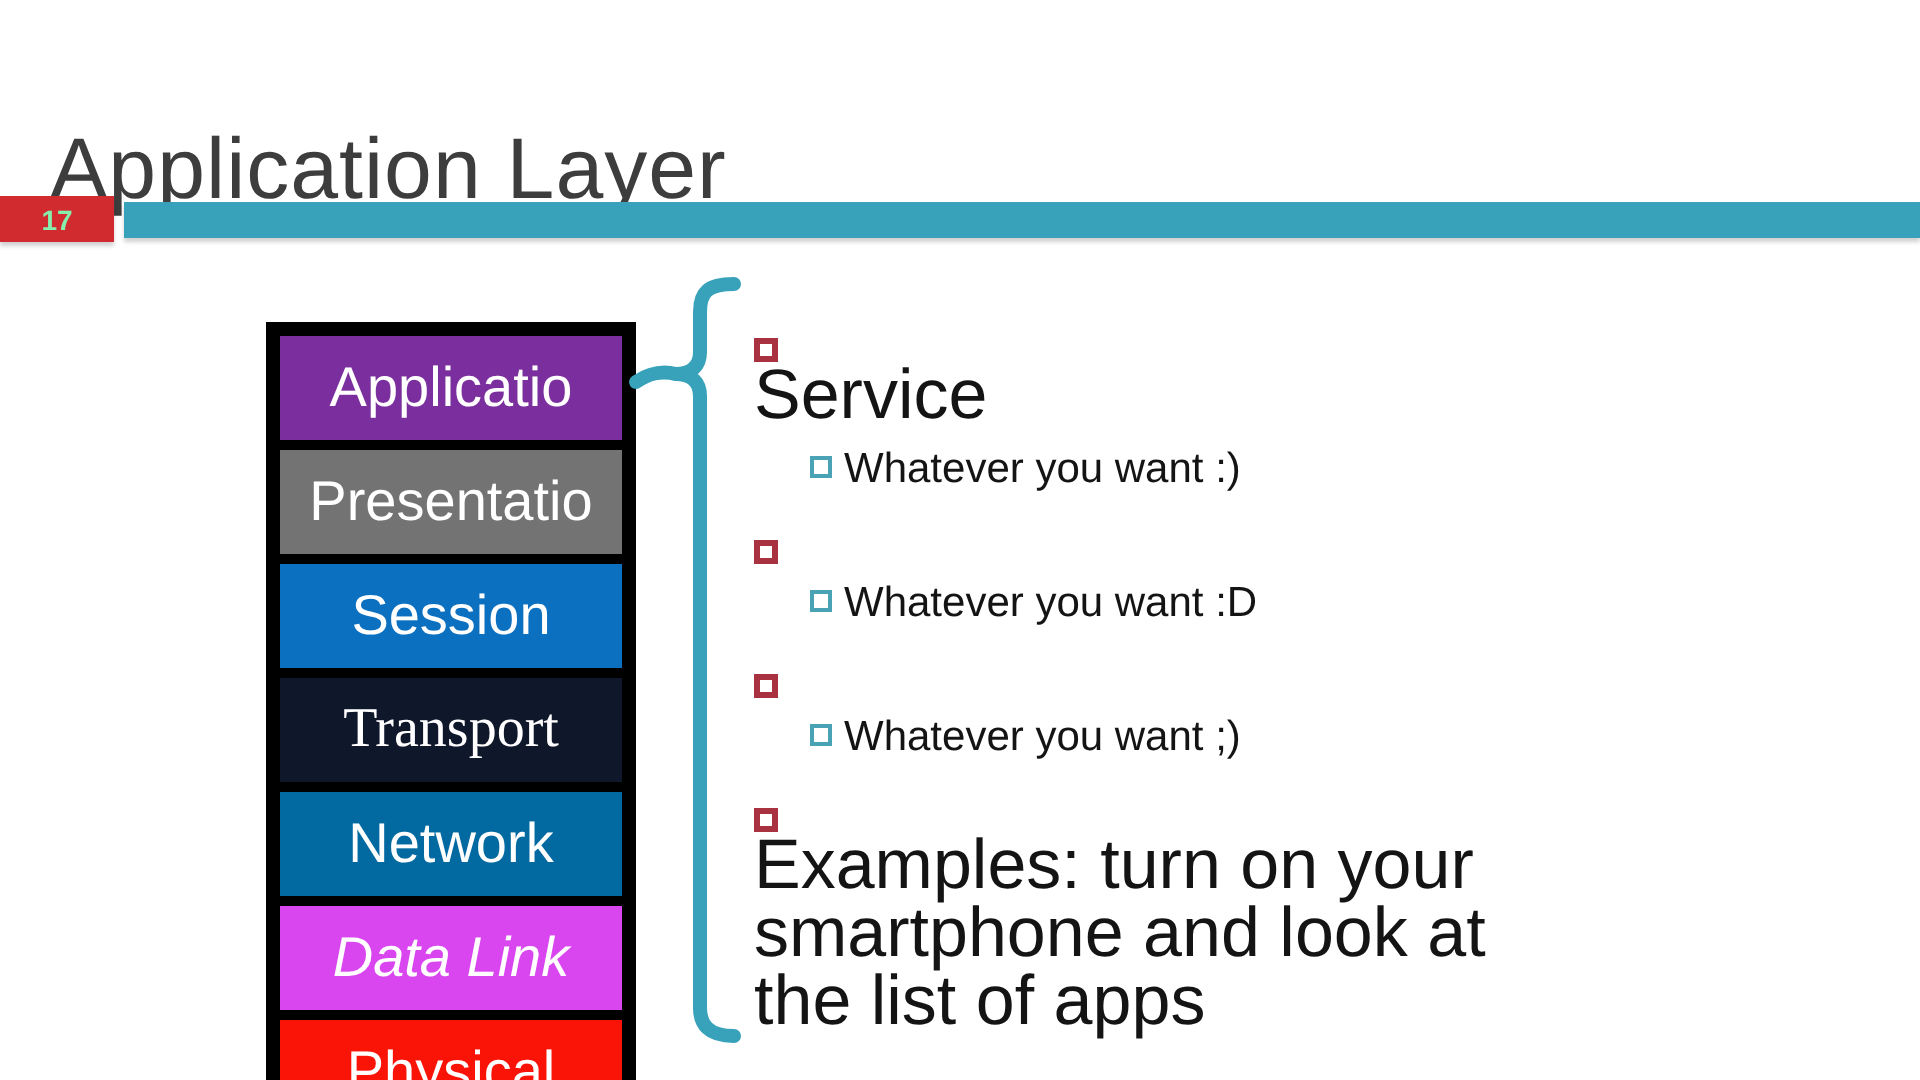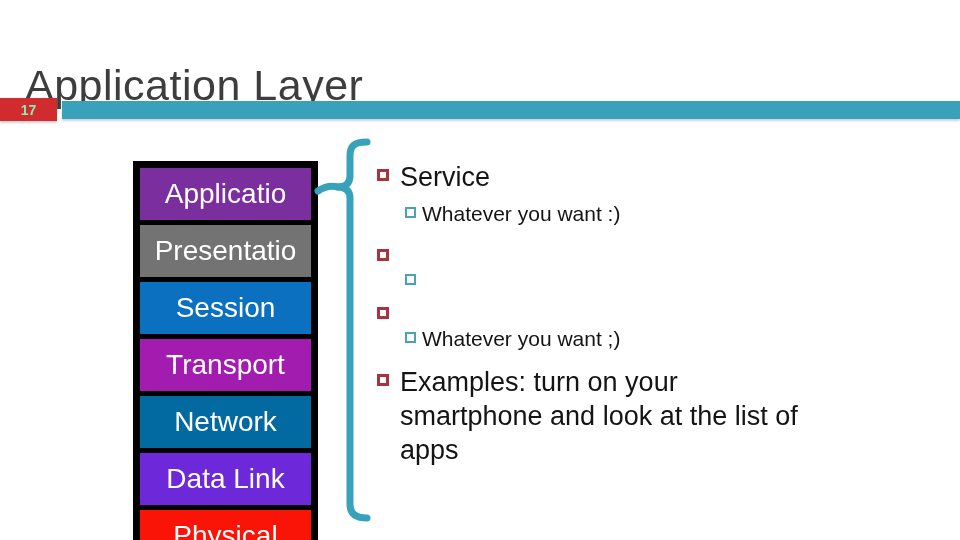--- a/index.html
+++ b/index.html
@@ -105,23 +105,24 @@
     margin: 0;
     padding: 0;
     list-style: none;
     color: #141414;
   }
   .bullet-list li {
     display: flex;
     align-items: flex-start;
   }
   .bullet-list li.b1 {
-    font-size: 27px;
+    font-size: 35px;
     line-height: 34px;
     margin-bottom: 7px;
+    flex-direction: column;
   }
   .bullet-list li.b2 {
     font-size: 21px;
     line-height: 26px;
     margin-left: 28px;
     margin-bottom: 13px;
   }
   .bullet-list li .sq {
     flex: 0 0 auto;
     display: inline-block;
@@ -156,23 +157,23 @@
   <div class="slide-number-badge">
     <span>17</span>
   </div>
 
   <div class="accent-bar"></div>
 
   <div class="osi-stack">
       <div class="layer" style="background: rgb(123, 47, 158);">Applicatio</div>
       <div class="layer" style="background: #737373;">Presentatio</div>
       <div class="layer" style="background: rgb(11, 112, 192);">Session</div>
-      <div class="layer" style="background: #a21caf;">Transport</div>
+      <div class="layer" style="background: #0f172a; font-family: Liberation Serif, serif;">Transport</div>
       <div class="layer" style="background: #0369a1;">Network</div>
-      <div class="layer" style="background: #6d28d9;">Data Link</div>
+      <div class="layer" style="background: #d946ef; font-style: italic;">Data Link</div>
       <div class="layer" style="background: rgb(250, 20, 8);">Physical</div>
     </div>
 
   <svg class="brace-svg" viewBox="0 0 64 396" aria-hidden="true">
     <path d="M55,10 C42,10 38,14 38,24 L38,44 C38,51 34,55 26,55 C34,55 38,59 38,66 L38,372 C38,380 42,386 55,386"></path>
     <path d="M6,59 C12,55 18,53 26,55"></path>
   </svg>
 
   <ul class="bullet-list">
       <li class="b1">
@@ -181,20 +182,21 @@
       </li>
       <li class="b2">
         <span class="sq"></span>
         <span class="btext">Whatever you want :)</span>
       </li>
       <li class="b1">
         <span class="sq"></span>
       </li>
       <li class="b2">
         <span class="sq"></span>
+        <span class="btext">Whatever you want :D</span>
       </li>
       <li class="b1">
         <span class="sq"></span>
       </li>
       <li class="b2">
         <span class="sq"></span>
         <span class="btext">Whatever you want ;)</span>
       </li>
       <li class="b1">
         <span class="sq"></span>

